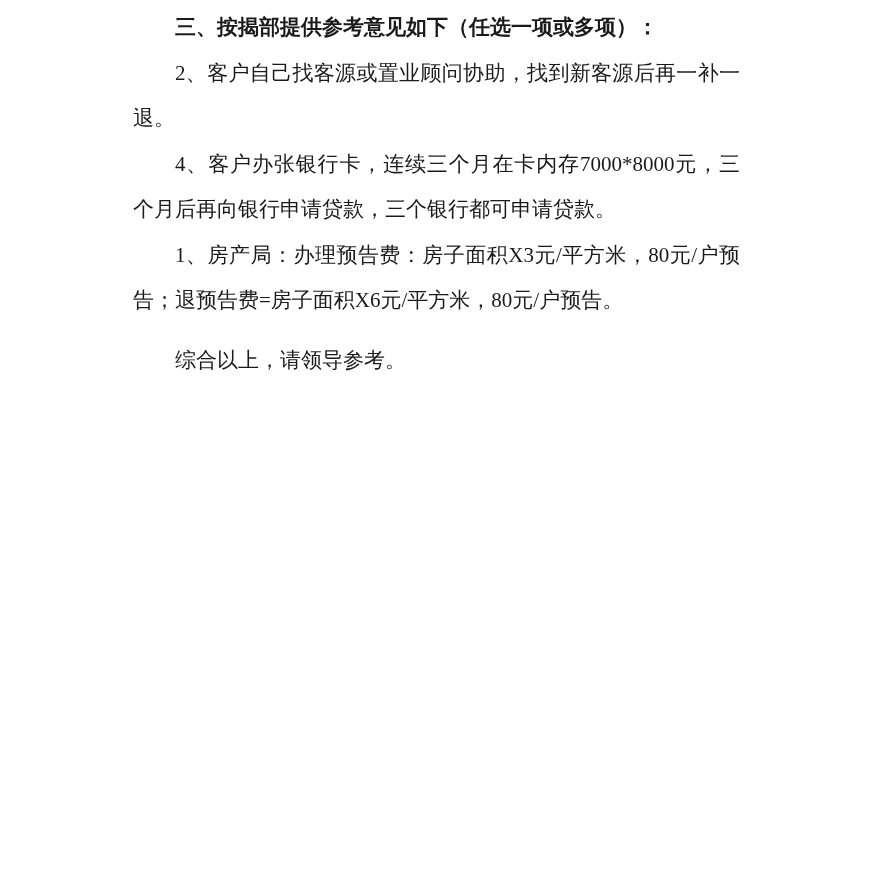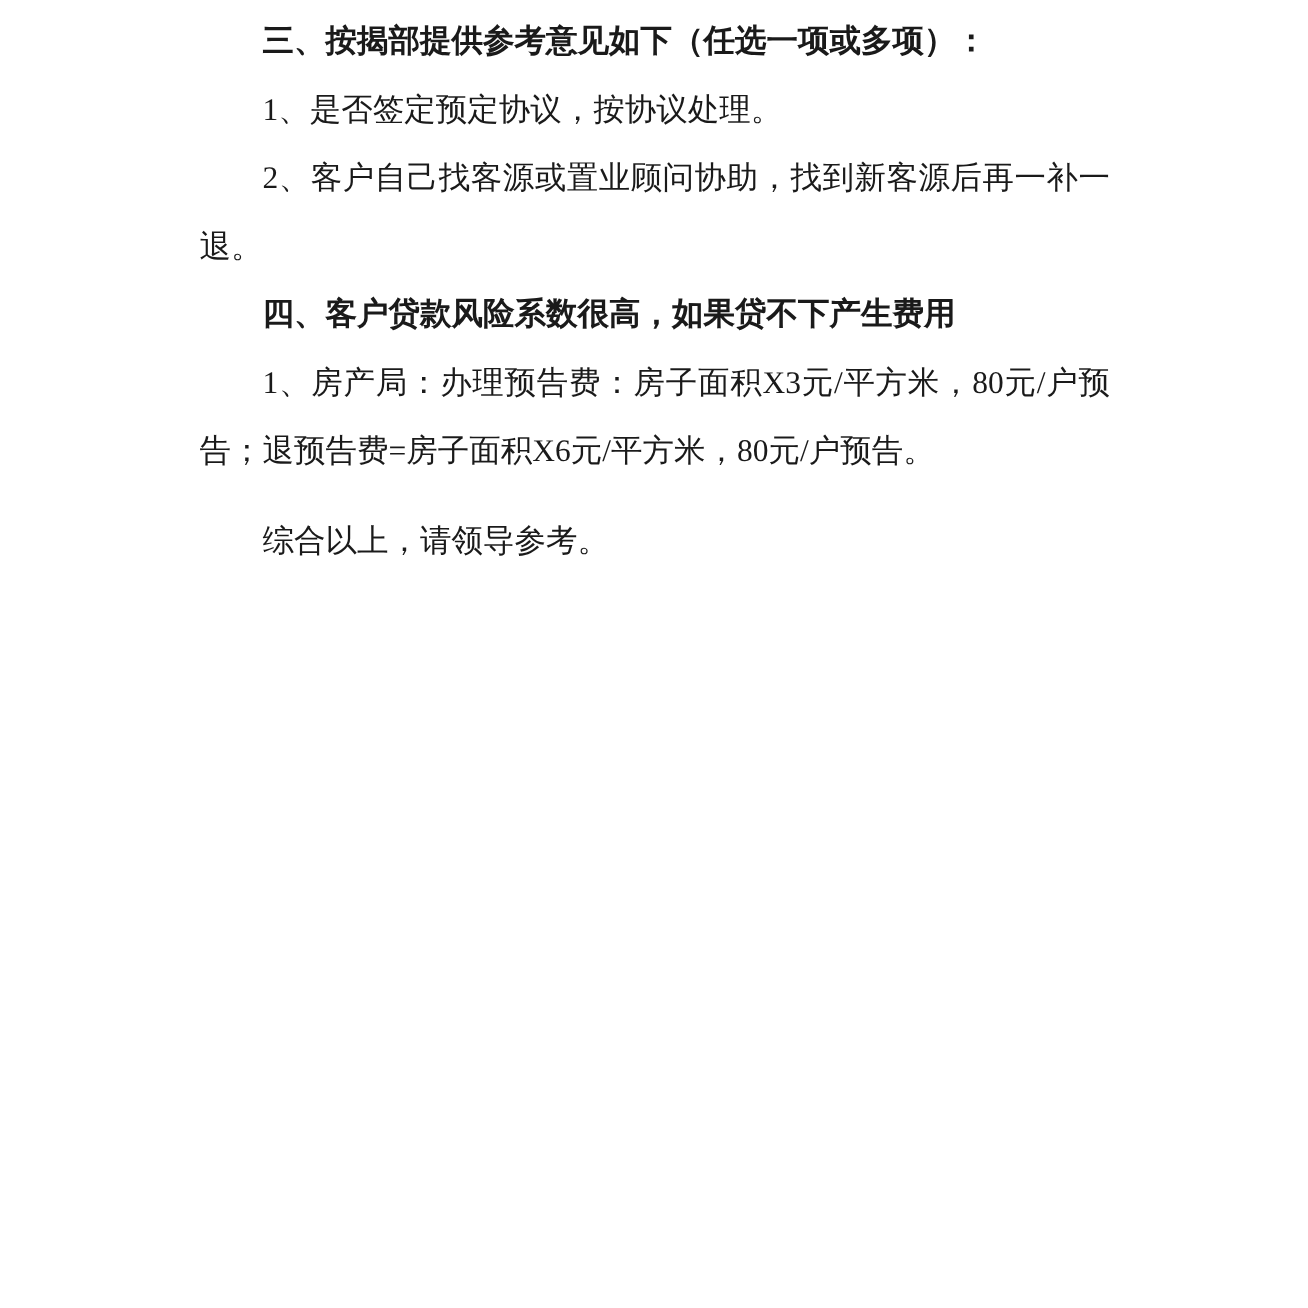--- a/index.html
+++ b/index.html
@@ -33,19 +33,18 @@
   }
   .para.closing {
     margin-top: 14px;
   }
 </style>
 </head>
 <body>
 
 <div class="page">
   <p class="para heading">三、按揭部提供参考意见如下（任选一项或多项）：</p>
-  <p class="para">1、是否签定预定协议，按协议处理。</p>
   <p class="para">2、客户自己找客源或置业顾问协助，找到新客源后再一补一退。</p>
-  <p class="para heading">四、客户贷款风险系数很高，如果贷不下产生费用</p>
+  <p class="para">4、客户办张银行卡，连续三个月在卡内存7000*8000元，三个月后再向银行申请贷款，三个银行都可申请贷款。</p>
   <p class="para">1、房产局：办理预告费：房子面积X3元/平方米，80元/户预告；退预告费=房子面积X6元/平方米，80元/户预告。</p>
   <p class="para closing">综合以上，请领导参考。</p>
 
 </div>
 
 </body></html>

